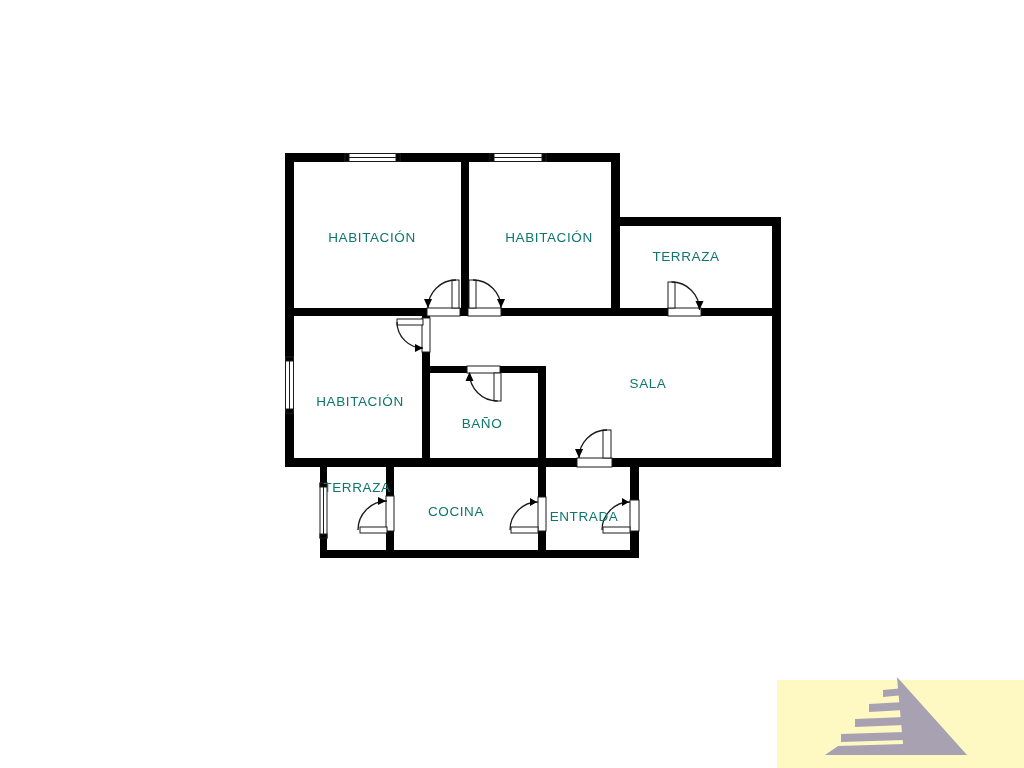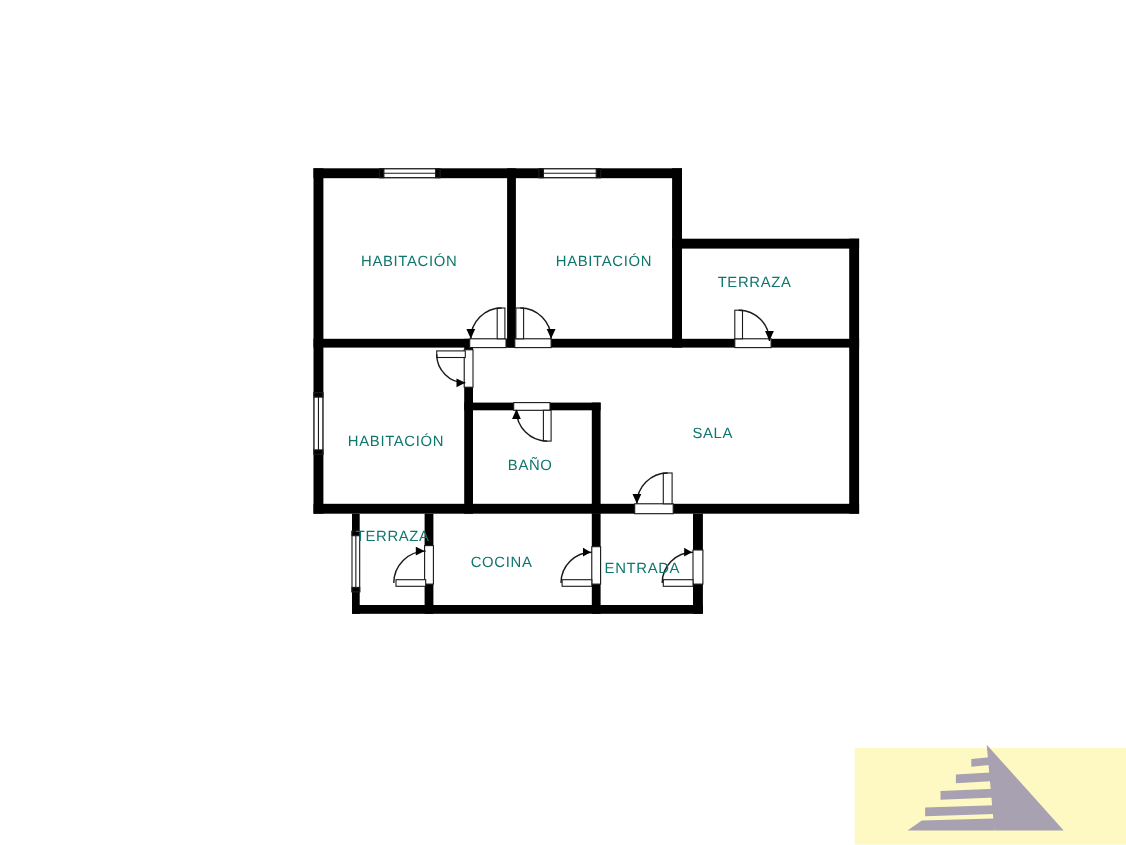--- a/index.html
+++ b/index.html
@@ -135,21 +135,21 @@
         <polygon points="622,498 622,506 629,502" fill="#000" stroke="none"></polygon>
       </g>
     </g>
   </svg>
 
   <div class="room-label" style="left:372px;top:237px">HABITACIÓN</div>
   <div class="room-label" style="left:549px;top:237px">HABITACIÓN</div>
   <div class="room-label" style="left:686px;top:256px">TERRAZA</div>
   <div class="room-label" style="left:360px;top:401px">HABITACIÓN</div>
   <div class="room-label" style="left:482px;top:423px">BAÑO</div>
-  <div class="room-label" style="left:648px;top:394px">SALA</div>
+  <div class="room-label" style="left:648px;top:383px">SALA</div>
   <div class="room-label" style="left:357px;top:487px">TERRAZA</div>
   <div class="room-label" style="left:456px;top:511px">COCINA</div>
   <div class="room-label" style="left:584px;top:516px">ENTRADA</div>
 
 
   <div class="logo-box">
     <svg class="logo-svg" width="247" height="96" viewBox="777 672 247 96">
       <g fill="#a8a1b1">
         <polygon points="897,677 967,755 904,755"></polygon>
         <polygon points="883,690 904,688 904,695 883,697"></polygon>

